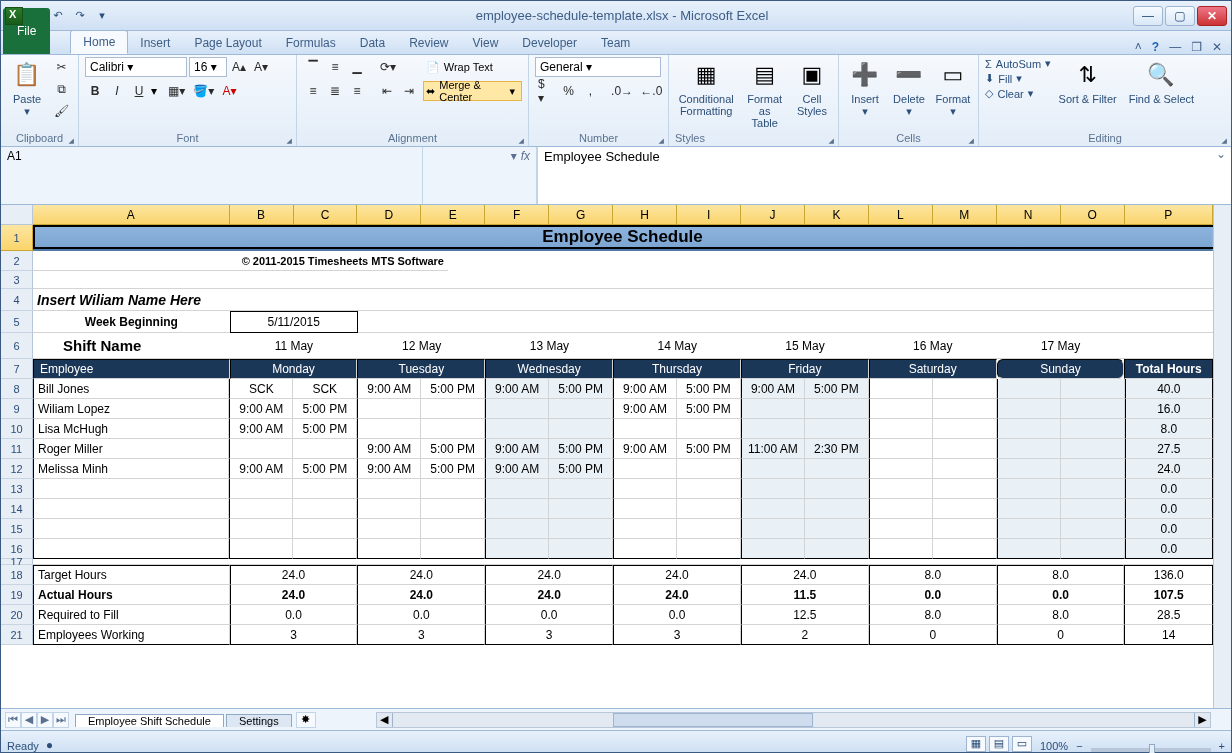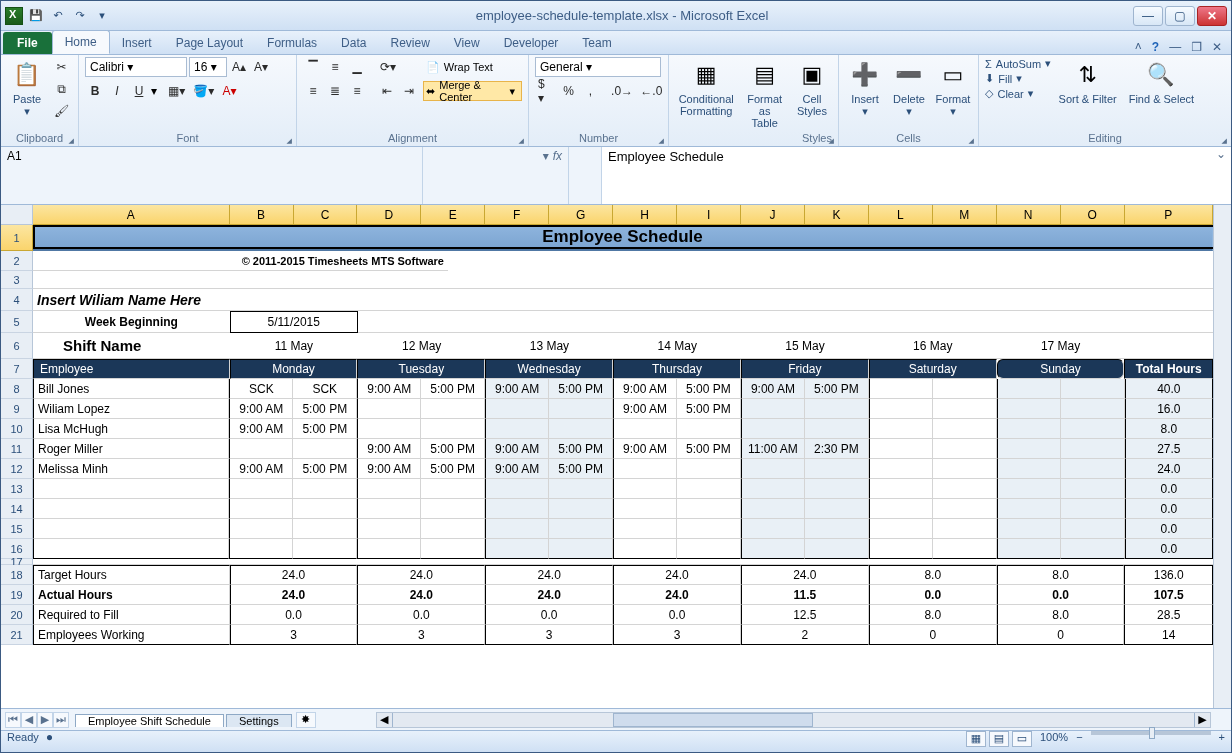--- a/index.html
+++ b/index.html
@@ -10,21 +10,21 @@
 .qat { display: flex; align-items: center; gap: 4px; padding-left: 4px; }
 .qat .excel-icon { width: 18px; height: 18px; background: linear-gradient(#2a7d2a,#1a5a1a); border: 1px solid #155015; position: relative; }
 .qat .excel-icon::after { content:"X"; position:absolute; left:3px; top:0; color:#fff; font-weight:bold; font-size:11px; }
 .qat .qbtn { width: 18px; height: 18px; display:inline-flex; align-items:center; justify-content:center; color:#2b4f7a; font-size:11px; cursor:pointer; }
 .title-center { flex:1; text-align:center; color:#3e5e86; font-size:13px; }
 .winbtns { display:flex; gap:2px; padding-right:4px; }
 .winbtn { width: 30px; height: 20px; display:flex; align-items:center; justify-content:center; border-radius:3px; border:1px solid #9fb5cf; background: linear-gradient(#f7fbff,#d8e7f6); color:#2b4f7a; cursor:pointer; }
 .winbtn.close { background: linear-gradient(#e78,#c33); border-color:#a22; color:#fff; font-weight:bold; }
 
 .ribbon-tabs { height: 24px; background: linear-gradient(#e8f1fb,#cfe0f4); display:flex; align-items:flex-end; padding-left:2px; border-bottom:1px solid #9fb9d8; }
-.file-tab { background:#19703a; color:#fff; padding:4px 14px; font-size:12px; border-top-left-radius:3px; border-top-right-radius:3px; margin-right:0; cursor:pointer;font-weight:bold; }
+.file-tab { background:#19703a; color:#fff; padding:16px 14px; font-size:12px; border-top-left-radius:3px; border-top-right-radius:3px; margin-right:20px; cursor:pointer; }
 .rtab { padding:4px 12px; color:#3e5e86; font-size:12px; cursor:pointer; }
 .rtab.active { background:#f6f9fd; border:1px solid #9fb9d8; border-bottom:1px solid #f6f9fd; border-top-left-radius:3px; border-top-right-radius:3px; }
 .help-icons { margin-left:auto; padding-right:6px; display:flex; gap:4px; color:#3e5e86; align-items:center; }
 .help-icons span { cursor:pointer; padding:0 3px; }
 
 .ribbon { height: 92px; background: linear-gradient(#f6f9fd,#e3edf8); border-bottom:1px solid #9fb9d8; display:flex; }
 .group { border-right:1px solid #c2d4e8; display:flex; flex-direction:column; padding:2px 6px 0 6px; }
 .group-body { flex:1; display:flex; align-items:flex-start; gap:4px; }
 .group-label { text-align:center; font-size:11px; color:#5a728f; padding-bottom:2px; position:relative; }
 .group-label::after { content:"◢"; font-size:7px; color:#5a728f; position:absolute; right:-2px; bottom:1px; }
@@ -32,21 +32,21 @@
 .bigbtn .ico { width:32px; height:32px; display:flex; align-items:center; justify-content:center; font-size:22px; }
 .bigbtn .lbl { font-size:11px; text-align:center; line-height:12px; color:#2b4f7a; }
 .smallrow { display:flex; gap:2px; align-items:center; }
 .smbtn { min-width:20px; height:20px; display:inline-flex; align-items:center; justify-content:center; border:1px solid transparent; cursor:pointer; font-size:12px; padding:0 2px; color:#2b2b2b; }
 .combo { height:20px; border:1px solid #a9bcd3; background:#fff; font-size:12px; padding:0 4px; cursor:pointer; display:inline-flex; align-items:center; }
 .col { display:flex; flex-direction:column; gap:2px; }
 .wrap-merge-btn { height:20px; border:1px solid transparent; padding:0 6px 0 2px; display:inline-flex; align-items:center; gap:4px; font-size:11px; cursor:pointer; }
 .wrap-merge-btn.active { border:1px solid #e8b44a; background:#ffe8a6; }
 .editing-row { display:flex; align-items:center; gap:4px; font-size:11px; color:#2b4f7a; cursor:pointer; }
 
-.formula-bar { height: 58px; border-bottom:1px solid #9fb9d8; background:#eef4fb; display:flex;gap:32px; }
+.formula-bar { height: 58px; border-bottom:1px solid #9fb9d8; background:#eef4fb; display:flex; }
 .namebox { width:422px; border-right:1px solid #c2d4e8; padding:2px 6px; color:#000; font-size:12px; display:flex; align-items:flex-start; }
 .namebox input { width:100%; border:none; background:transparent; font-size:12px; outline:none; }
 .fx-area { width:114px; border-right:1px solid #c2d4e8; display:flex; align-items:flex-start; justify-content:flex-end; padding:2px 6px; gap:4px; color:#5a728f; }
 .fx { font-style:italic; font-size:12px; }
 .formula-input { flex:1; padding:2px 6px; font-size:13px; color:#000; background:#fff; border-left:1px solid #c2d4e8; }
 .formula-input-wrap { flex:1; display:flex; background:#fff; }
 .formula-expand { width:20px; display:flex; align-items:flex-start; justify-content:center; color:#5a728f; cursor:pointer; }
 
 .sheet-area { flex:1; display:flex; overflow:hidden; background:#fff; position:relative; }
 .corner { width:32px; height:20px; background:#e8eef5; border-right:1px solid #b7c6d8; border-bottom:1px solid #b7c6d8; }
@@ -80,21 +80,21 @@
 
 .sheet-tabs-bar { height:22px; background:#eef4fb; border-top:1px solid #9fb9d8; display:flex; align-items:center; font-size:11px; }
 .tabnav { display:flex; gap:0; padding:0 4px; }
 .tabnav span { width:16px; height:16px; display:flex; align-items:center; justify-content:center; color:#5a728f; cursor:pointer; border:1px solid #c2d4e8; background:#f6f9fd; }
 .sheettab { padding:0 12px; border:1px solid #8ea9c6; border-bottom:none; background:#fff; margin-left:2px; cursor:pointer; border-top-left-radius:0; position:relative; top:1px; }
 .sheettab.inactive { background:#dce7f3; }
 .newsheet { width:20px; height:16px; margin-left:4px; background:#f6f9fd; border:1px solid #c2d4e8; cursor:pointer; display:flex; align-items:center; justify-content:center;}
 .hscroll-placeholder { flex:1; margin:2px 20px 2px 60px; height:16px; background:#e3e9f1; border:1px solid #b7c6d8; display:flex; }
 .hscroll-placeholder .thumb { width:200px; background:#cfdced; border:1px solid #9fb5cf; margin-left:220px; }
 
-.statusbar { height:22px; background: linear-gradient(#e8f1fb,#cfe0f4); border-top:1px solid #9fb9d8; display:flex; align-items:flex-start; font-size:11px; color:#2b4f7a; padding:0 6px; gap:8px; }
+.statusbar { height:22px; background: linear-gradient(#e8f1fb,#cfe0f4); border-top:1px solid #9fb9d8; display:flex; align-items:flex-end; font-size:11px; color:#2b4f7a; padding:0 6px; gap:8px; }
 .statusbar .spacer { flex:1; }
 .viewbtns span { display:inline-block; width:20px; height:16px; border:1px solid #9fb5cf; background:#f6f9fd; text-align:center; cursor:pointer; }
 .zoom-slider { width:120px; height:4px; background:#b7c6d8; position:relative; }
 .zoom-slider .knob { position:absolute; left:58px; top:-4px; width:6px; height:12px; background:#e8eef5; border:1px solid #8ea9c6; }
 
 .active-outline { position:absolute; border:2px solid #000; pointer-events:none; }
 </style>
 </head>
 <body>
 
@@ -223,21 +223,21 @@
             <div class="ico">▤</div>
             <div class="lbl">Format
 as Table</div>
           </div>
         <div class="bigbtn">
             <div class="ico">▣</div>
             <div class="lbl">Cell
 Styles</div>
           </div>
       </div>
-      <div class="group-label" style="text-align:right;">Styles</div>
+      <div class="group-label" style="text-align:left;">Styles</div>
     </div>
 
     <div class="group" style="width:140px;">
       <div class="group-body">
         <div class="bigbtn">
             <div class="ico">➕</div>
             <div class="lbl"><span>Insert</span><br>▾</div>
           </div>
         <div class="bigbtn">
             <div class="ico">➖</div>

